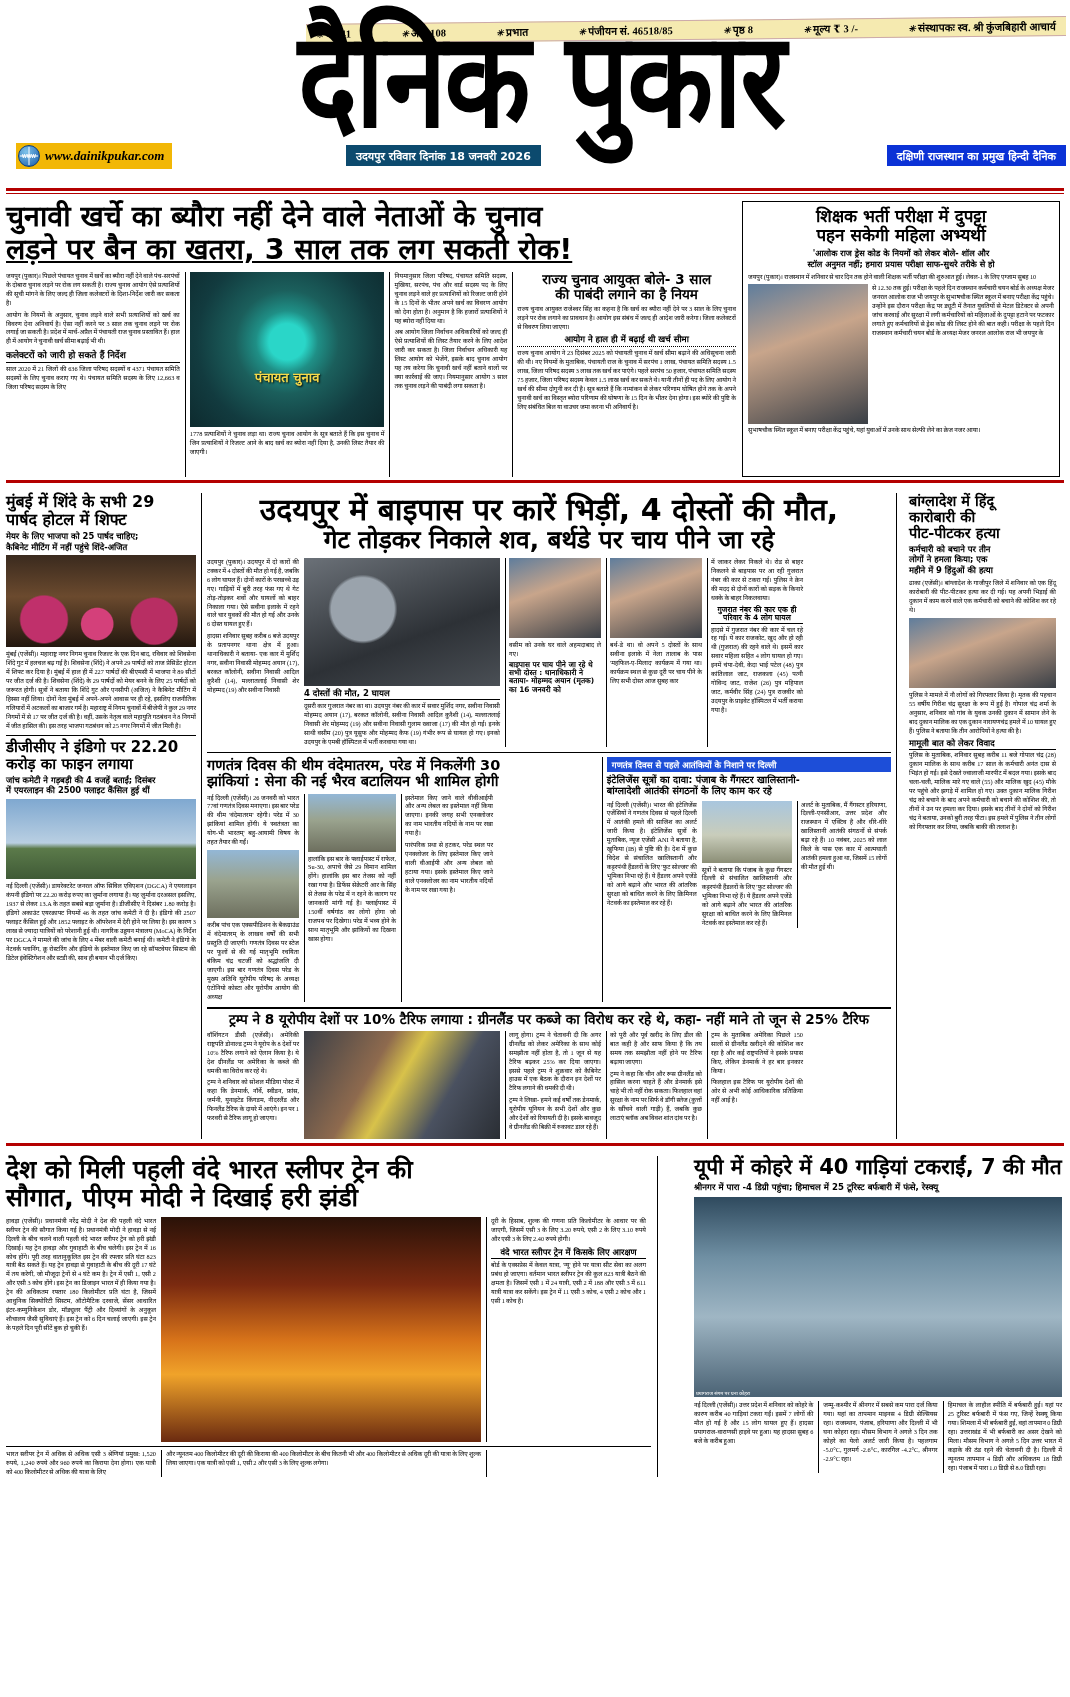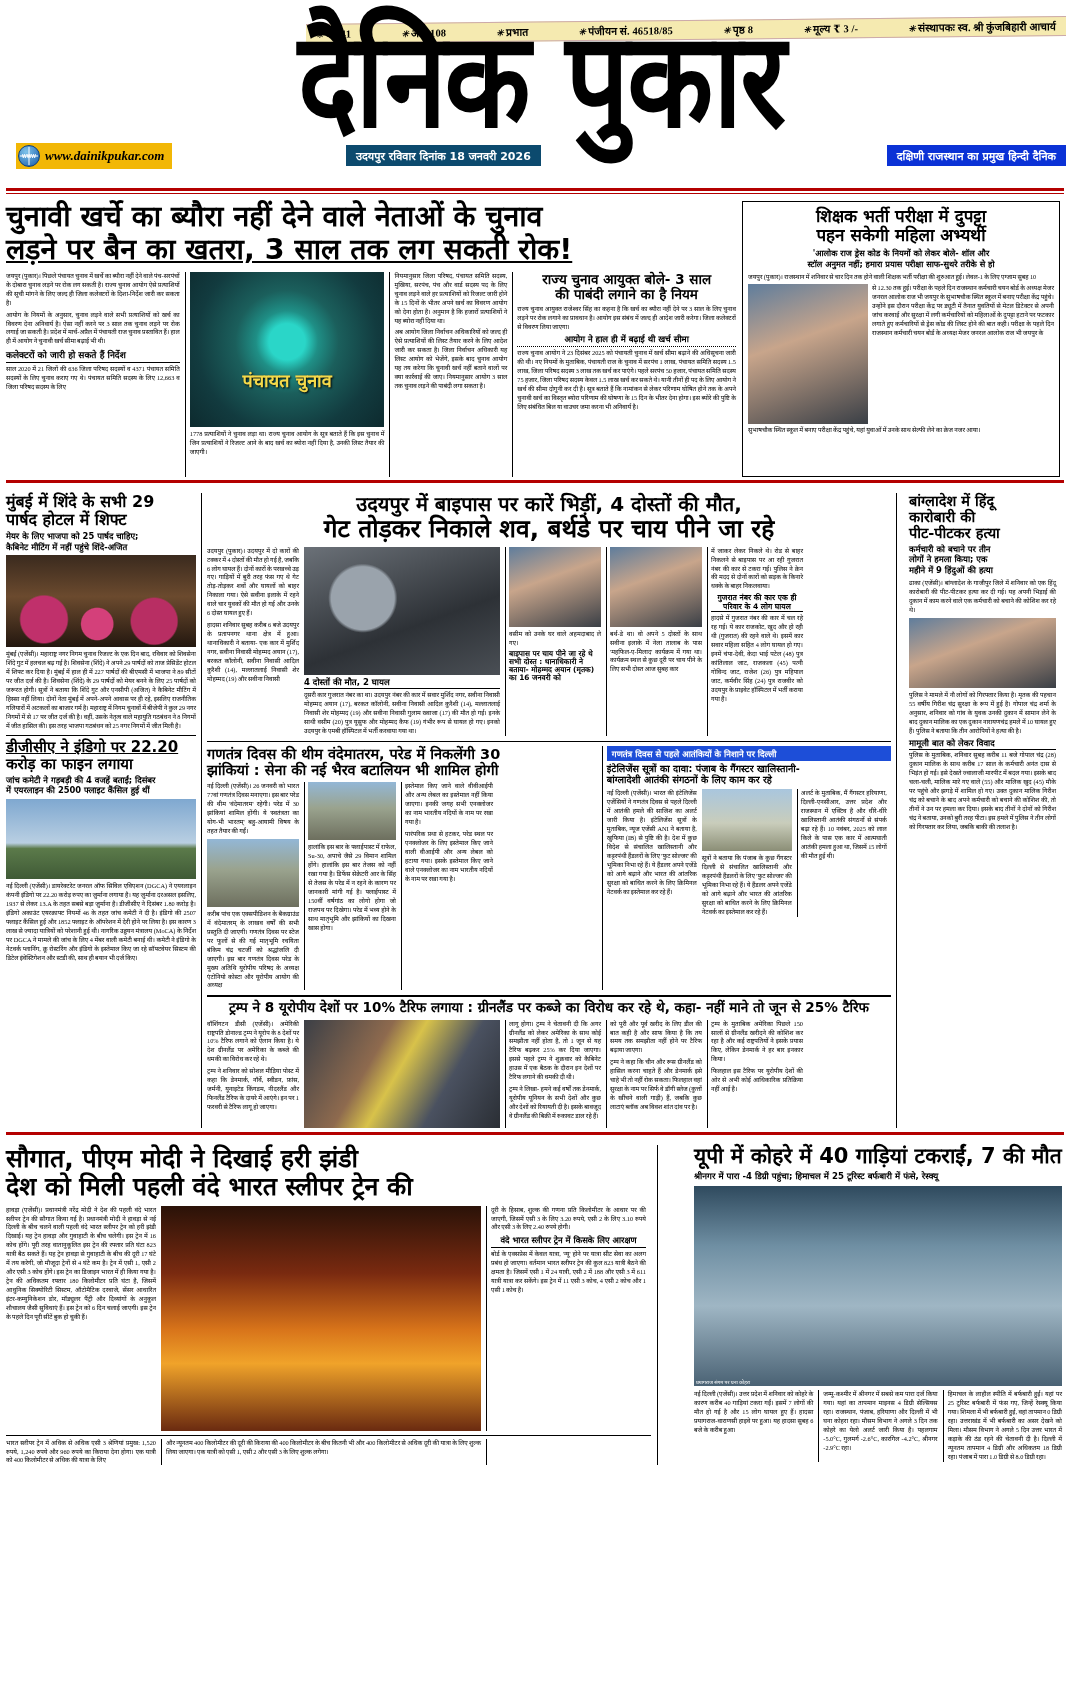--- a/index.html
+++ b/index.html
@@ -144,21 +144,21 @@
           <p class="body-txt">जयपुर (पुकार)। पिछले पंचायत चुनाव में खर्चे का ब्यौरा नहीं देने वाले पंच-सरपंचों के दोबारा चुनाव लड़ने पर रोक लग सकती है। राज्य चुनाव आयोग ऐसे प्रत्याशियों की सूची मांगने के लिए जल्द ही जिला कलेक्टरों के दिशा-निर्देश जारी कर सकता है।</p>
           <p class="body-txt" style="margin-top:3px;">आयोग के नियमों के अनुसार, चुनाव लड़ने वाले सभी प्रत्याशियों को खर्च का विवरण देना अनिवार्य है। ऐसा नहीं करने पर 3 साल तक चुनाव लड़ने पर रोक लगाई जा सकती है। प्रदेश में मार्च-अप्रैल में पंचायती राज चुनाव प्रस्तावित हैं। हाल ही में आयोग ने चुनावी खर्च सीमा बढ़ाई भी थी।</p>
           <div class="hl" style="font-size:9px; margin:4px 0 2px; border-bottom:1px solid #000; padding-bottom:2px;">कलेक्टरों को जारी हो सकते हैं निर्देश</div>
           <p class="body-txt">साल 2020 में 21 जिलों की 636 जिला परिषद सदस्यों व 4371 पंचायत समिति सदस्यों के लिए चुनाव कराए गए थे। पंचायत समिति सदस्य के लिए 12,663 व जिला परिषद सदस्य के लिए</p>
         </div>
 
         <div style="width:200px;" class="vline">
           <div class="photo ph-map" style="height:155px; margin-left:4px;">
             <div style="position:absolute; left:50%; top:62%; transform:translateX(-50%);
                         color:#f5d94a; font-family:'DejaVu Sans',sans-serif; font-weight:bold;
-                        font-size:18px; white-space:nowrap; text-shadow:1px 1px 2px #000;">पंचायत चुनाव</div>
+                        font-size:13px; white-space:nowrap; text-shadow:1px 1px 2px #000;">पंचायत चुनाव</div>
           </div>
           <p class="body-txt" style="margin:3px 0 0 4px;">1778 प्रत्याशियों ने चुनाव लड़ा था। राज्य चुनाव आयोग के सूत्र बताते हैं कि इस चुनाव में जिन प्रत्याशियों ने रिजल्ट आने के बाद खर्च का ब्योरा नहीं दिया है, उनकी लिस्ट तैयार की जाएगी।</p>
         </div>
 
         <div style="width:118px;" class="vline">
           <p class="body-txt" style="margin-left:4px;">नियमानुसार जिला परिषद, पंचायत समिति सदस्य, मुखिया, सरपंच, पंच और वार्ड सदस्य पद के लिए चुनाव लड़ने वाले हर प्रत्याशियों को रिजल्ट जारी होने के 15 दिनों के भीतर अपने खर्च का विवरण आयोग को देना होता है। अनुमान है कि हजारों प्रत्याशियों ने यह ब्योरा नहीं दिया था।</p>
           <p class="body-txt" style="margin:3px 0 0 4px;">अब आयोग जिला निर्वाचन अधिकारियों को जल्द ही ऐसे प्रत्याशियों की लिस्ट तैयार करने के लिए आदेश जारी कर सकता है। जिला निर्वाचन अधिकारी यह लिस्ट आयोग को भेजेंगे, इसके बाद चुनाव आयोग यह तय करेगा कि चुनावी खर्च नहीं बताने वालों पर क्या कार्रवाई की जाए। नियमानुसार आयोग 3 साल तक चुनाव लड़ने की पाबंदी लगा सकता है।</p>
         </div>
 
         <div style="width:224px;" class="vline">
@@ -195,32 +195,32 @@
 
     <div style="width:190px;">
       <div class="hl" style="font-size:16px;">मुंबई में शिंदे के सभी 29</div>
       <div class="hl" style="font-size:16px;">पार्षद होटल में शिफ्ट</div>
       <div class="kicker" style="margin-top:2px; font-size:8.4px;">मेयर के लिए भाजपा को 25 पार्षद चाहिए;</div>
       <div class="kicker" style="font-size:8.4px;">कैबिनेट मीटिंग में नहीं पहुंचे शिंदे-अजित</div>
       <div class="photo ph-crowd" style="height:92px; margin-top:3px;"></div>
       <p class="body-txt" style="margin-top:3px;">मुंबई (एजेंसी)। महाराष्ट्र नगर निगम चुनाव रिजल्ट के एक दिन बाद, रविवार को शिवसेना शिंदे गुट में हलचल बढ़ गई है। शिवसेना (शिंदे) ने अपने 29 पार्षदों को ताज प्रेसिडेंट होटल में शिफ्ट कर दिया है। मुंबई में हाल ही में 227 पार्षदों की बीएमसी में भाजपा ने 89 सीटों पर जीत दर्ज की है। शिवसेना (शिंदे) के 29 पार्षदों को मेयर बनने के लिए 25 पार्षदों को जरूरत होगी। सूत्रों ने बताया कि शिंदे गुट और एनसीपी (अजित) ने कैबिनेट मीटिंग में हिस्सा नहीं लिया। दोनों नेता मुंबई में अपने-अपने आवास पर ही रहे, इसलिए राजनीतिक गलियारों में अटकलों का बाजार गर्म है। महाराष्ट्र में निगम चुनावों में बीजेपी ने कुल 29 नगर निगमों में से 17 पर जीत दर्ज की है। वहीं, उसके नेतृत्व वाले महायुति गठबंधन ने 8 निगमों में जीत हासिल की। इस तरह भाजपा गठबंधन को 25 नगर निगमों में जीत मिली है।</p>
 
       <div class="thinline" style="margin:4px 0 3px;"></div>
-      <div class="hl" style="font-size:15px;text-decoration:underline;">डीजीसीए ने इंडिगो पर 22.20</div>
+      <div class="hl" style="font-size:15px;">डीजीसीए ने इंडिगो पर 22.20</div>
       <div class="hl" style="font-size:15px;">करोड़ का फाइन लगाया</div>
       <div class="kicker" style="margin-top:2px; font-size:8.4px;">जांच कमेटी ने गड़बड़ी की 4 वजहें बताईं; दिसंबर</div>
       <div class="kicker" style="font-size:8.4px;">में एयरलाइन की 2500 फ्लाइट कैंसिल हुई थीं</div>
       <div class="photo ph-plane" style="height:80px; margin-top:3px;"></div>
       <p class="body-txt" style="margin-top:3px;">नई दिल्ली (एजेंसी)। डायरेक्टरेट जनरल ऑफ सिविल एविएशन (DGCA) ने एयरलाइन कंपनी इंडिगो पर 22.20 करोड़ रुपए का जुर्माना लगाया है। यह जुर्माना दरअसल इसलिए, 1937 से लेकर 13.A के तहत सबसे बड़ा जुर्माना है। डीजीसीए ने दिसंबर 1.80 करोड़ है। इंडिगो अकाउंट एयरक्राफ्ट नियमों 46 के तहत जांच कमेटी ने दी है। इंडिगो की 2507 फ्लाइट कैंसिल हुई और 1852 फ्लाइट के ऑपरेशन में देरी होने पर लिया है। इस कारण 3 लाख से ज्यादा यात्रियों को परेशानी हुई थी। नागरिक उड्डयन मंत्रालय (MoCA) के निर्देश पर DGCA ने मामले की जांच के लिए 4 मेंबर वाली कमेटी बनाई थी। कमेटी ने इंडिगो के नेटवर्क प्लानिंग, क्रू रोस्टरिंग और इंडिगो के इस्तेमाल किए जा रहे सॉफ्टवेयर सिस्टम की डिटेल इंवेस्टिगेशन और स्टडी की, साथ ही बयान भी दर्ज किए।</p>
     </div>
 
     <div style="width:690px;" class="vline">
 
       <div style="margin-left:5px;">
-        <div class="hl" style="font-size:20px; text-align:center;">उदयपुर में बाइपास पर कारें भिड़ीं, 4 दोस्तों की मौत,</div>
+        <div class="hl" style="font-size:30px; text-align:center;">उदयपुर में बाइपास पर कारें भिड़ीं, 4 दोस्तों की मौत,</div>
         <div class="hl" style="font-size:24.5px; text-align:center;">गेट तोड़कर निकाले शव, बर्थडे पर चाय पीने जा रहे</div>
 
         <div style="display:flex; gap:5px; margin-top:4px;">
           <div style="width:92px;">
             <p class="body-txt">उदयपुर (पुकार)। उदयपुर में दो कारों की टक्कर में 4 दोस्तों की मौत हो गई है, जबकि 6 लोग घायल हैं। दोनों कारों के परखच्चे उड़ गए। गाड़ियों में बुरी तरह फंस गए थे गेट तोड़-तोड़कर शवों और घायलों को बाहर निकाला गया। ऐसे सवीना इलाके में रहने वाले चार युवकों की मौत हो गई और उनके 6 दोस्त घायल हुए हैं।</p>
             <p class="body-txt" style="margin-top:3px;">हादसा शनिवार सुबह करीब 6 बजे उदयपुर के प्रतापनगर थाना क्षेत्र में हुआ। थानाधिकारी ने बताया- एक कार में मुर्शिद नगर, सवीना निवासी मोहम्मद अयान (17), बरकत कॉलोनी, सवीना निवासी आदिल कुरैशी (14), मल्लातलाई निवासी शेर मोहम्मद (19) और सवीना निवासी</p>
           </div>
           <div style="width:196px;">
             <div class="photo ph-crash" style="height:128px;"></div>
             <div class="hl" style="font-size:8.5px; margin-top:3px; border-bottom:1px solid #000; padding-bottom:1px;">4 दोस्तों की मौत, 2 घायल</div>
@@ -327,22 +327,22 @@
     </div>
   </div>
 
   <div class="rulebar" style="margin-top:4px;">
     <div class="r1"></div>
   </div>
 
   <div style="display:flex; gap:6px; margin-top:3px;">
 
     <div style="width:645px;">
+      <div class="hl" style="font-size:25px;">देश को मिली पहली वंदे भारत स्लीपर ट्रेन की</div>
       <div class="hl" style="font-size:25px;">सौगात, पीएम मोदी ने दिखाई हरी झंडी</div>
-      <div class="hl" style="font-size:25px;">देश को मिली पहली वंदे भारत स्लीपर ट्रेन की</div>
 
       <div style="display:flex; gap:5px; margin-top:5px;">
         <div style="width:150px;">
           <p class="body-txt">हावड़ा (एजेंसी)। प्रधानमंत्री नरेंद्र मोदी ने देश की पहली वंदे भारत स्लीपर ट्रेन की सौगात किया गई है। प्रधानमंत्री मोदी ने हावड़ा से नई दिल्ली के बीच चलने वाली पहली वंदे भारत स्लीपर ट्रेन को हरी झंडी दिखाई। यह ट्रेन हावड़ा और गुवाहाटी के बीच चलेगी। इस ट्रेन में 16 कोच होंगे। पूरी तरह वातानुकूलित इस ट्रेन की रफ्तार प्रति घंटा 823 यात्री बैठ सकते हैं। यह ट्रेन हावड़ा से गुवाहाटी के बीच की दूरी 17 घंटे में तय करेगी, जो मौजूदा ट्रेनों से 4 घंटे कम है। ट्रेन में एसी 1, एसी 2 और एसी 3 कोच होंगे। इस ट्रेन का डिजाइन भारत में ही किया गया है। ट्रेन की अधिकतम रफ्तार 180 किलोमीटर प्रति घंटा है, जिसमें आधुनिक सिक्योरिटी सिस्टम, ऑटोमैटिक दरवाजे, सेंसर आधारित इंटर-कम्युनिकेशन डोर, मॉड्यूलर पैंट्री और दिव्यांगों के अनुकूल शौचालय जैसी सुविधाएं हैं। इस ट्रेन को 6 दिन चलाई जाएगी। इस ट्रेन के पहले दिन पूरी सीटें बुक हो चुकी हैं।</p>
         </div>
         <div style="width:320px;">
           <div class="photo ph-train" style="height:225px;"></div>
         </div>
         <div style="width:160px;" class="vline">
           <p class="body-txt" style="margin-left:4px;">दूरी के हिसाब, शुल्क की गणना प्रति किलोमीटर के आधार पर की जाएगी, जिसमें एसी 3 के लिए 3.20 रुपये, एसी 2 के लिए 3.10 रुपये और एसी 3 के लिए 2.40 रुपये होगी।</p>

